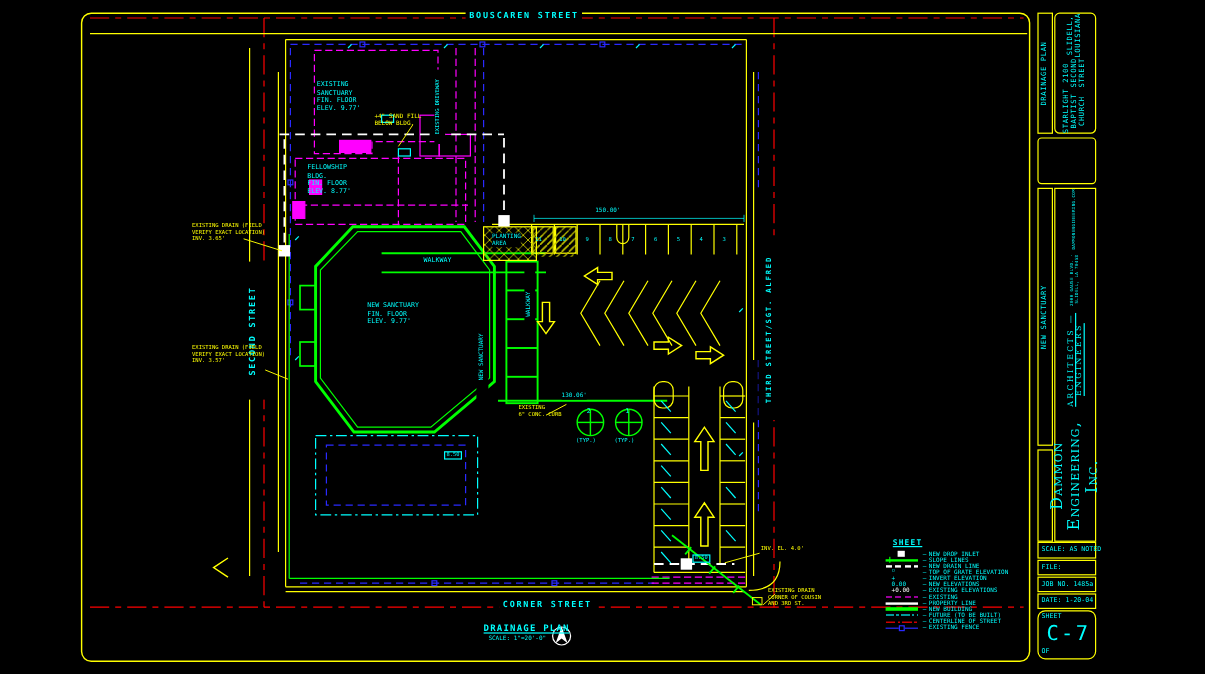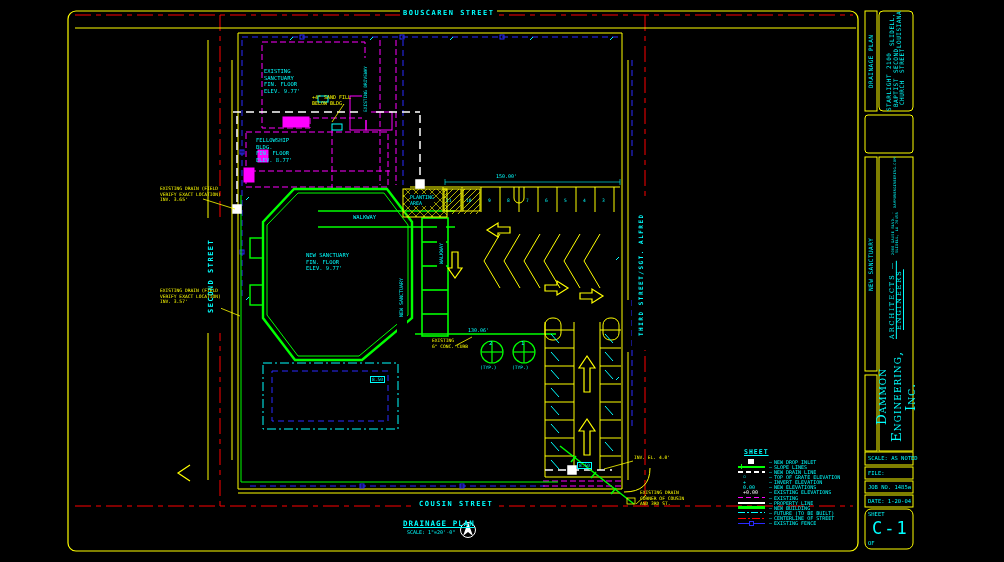--- a/index.html
+++ b/index.html
@@ -291,22 +291,22 @@
       <polyline points="633,461 604,469"></polyline>
       <rect x="627" y="498" width="8" height="6"></rect>
     </g>
 
     <g>
       <circle cx="468" cy="530" r="7.5" fill="none" stroke="#ffffff" stroke-width="1"></circle>
       <polygon points="468,522 463,536 468,532 473,536" fill="#ffffff"></polygon>
     </g>
   </svg>
 
-  <div class="lbl big bgk" style="left:400px;top:9px;">BOUSCAREN STREET</div>
-  <div class="lbl big bgk" style="left:416px;top:500px;">COUSIN STREET</div>
+  <div class="lbl big bgk" style="left:388px;top:9px;">BOUSCAREN STREET</div>
+  <div class="lbl big bgk" style="left:416px;top:500px;">CORNER STREET</div>
   <div class="vwrap big bgk" style="left:202px;top:218px;width:13px;height:115px;font-family:'DejaVu Sans Mono',monospace;">SECOND STREET</div>
   <div class="vwrap big bgk" style="left:632px;top:200px;width:13px;height:150px;font-size:6px;font-family:'DejaVu Sans Mono',monospace;">THIRD STREET/SGT. ALFRED</div>
 
   <div class="lbl" style="left:264px;top:68px;">EXISTING
 SANCTUARY
 FIN. FLOOR
 ELEV. 9.77'</div>
   <div class="lbl yl" style="left:312px;top:94px;font-size:5px;">+4" SAND FILL
 BELOW BLDG.</div>
   <div class="lbl" style="left:256px;top:137px;">FELLOWSHIP
@@ -469,16 +469,16 @@
     <div class="firm-sub">ARCHITECTS — ENGINEERS</div>
     <div class="firm-small">2000 GAUSE BLVD. · SLIDELL, LA 70458</div>
     <div class="firm-small">DAMMONENGINEERING.COM</div>
   </div>
 
   <div class="lbl info-lbl" style="left:868px;top:455px;">SCALE: AS NOTED</div>
   <div class="lbl info-lbl" style="left:868px;top:470px;">FILE:</div>
   <div class="lbl info-lbl" style="left:868px;top:484px;">JOB NO. 1485a</div>
   <div class="lbl info-lbl" style="left:868px;top:498px;">DATE: 1-20-04</div>
   <div class="lbl info-lbl" style="left:868px;top:511px;">SHEET</div>
-  <div class="lbl sheet-no" style="left:872px;top:518px;">C-1</div>
+  <div class="lbl sheet-no" style="left:872px;top:518px;">C-7</div>
   <div class="lbl info-lbl" style="left:868px;top:540px;">OF</div>
 
 </div>
 
 </body></html>

